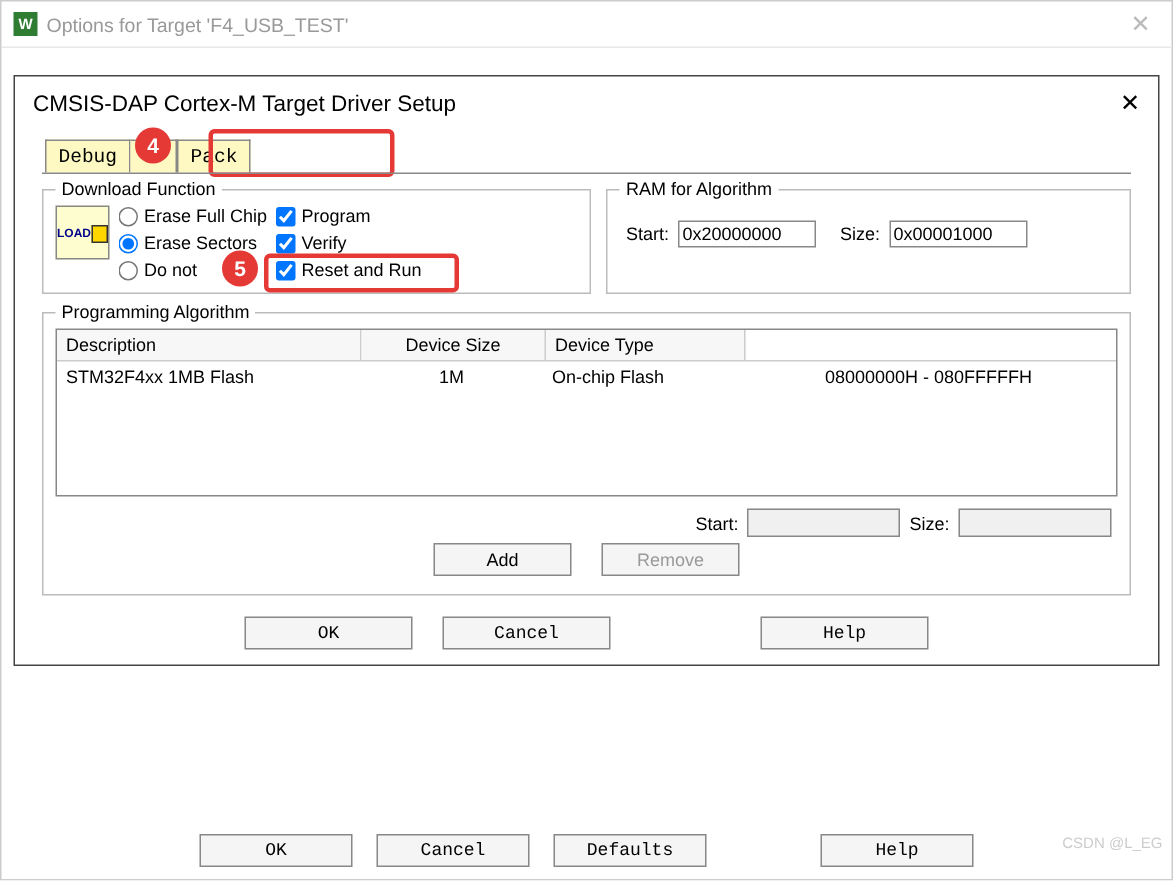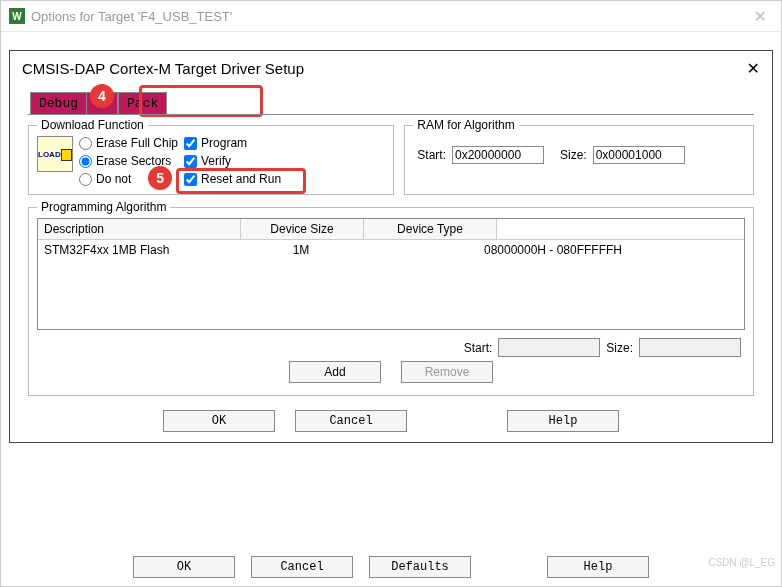--- a/index.html
+++ b/index.html
@@ -5,21 +5,21 @@
 html,body{margin:0;padding:0;font-family:Tahoma,Arial,sans-serif;font-size:12px;background:#fff;color:#000}
 .outer-window{width:782px;height:587px;border:1px solid #ccc;position:relative;box-sizing:border-box;background:#fff}
 .outer-title{height:30px;display:flex;align-items:center;padding:0 8px;border-bottom:1px solid #e8e8e8}
 .outer-title .icon{width:16px;height:16px;background:#2e7d32;display:inline-flex;align-items:center;justify-content:center;color:#fff;font-size:10px;font-weight:bold;margin-right:6px}
 .outer-title .title-text{color:#999;font-size:13px}
 .outer-title .close{margin-left:auto;color:#bbb;font-size:16px;padding:0 6px}
 .inner-dialog{border:1px solid #444;margin:18px 8px 8px 8px;background:#fff}
 .inner-dialog .inner-title{padding:8px 12px;font-size:15px;display:flex;align-items:center}
 .inner-dialog .inner-title .close{margin-left:auto;font-size:16px}
 .tabbar{display:flex;align-items:flex-end;margin:4px 0 0 20px;height:24px;font-family:"Courier New",monospace;font-size:13px}
-.tab{border:1px solid #888;border-bottom:none;padding:3px 8px;background:#be185d;margin-right:0;position:relative}
+.tab{border:1px solid #888;border-bottom:none;padding:3px 8px;background:#fef9c3;margin-right:0;position:relative}
 .tab.partial{border-left:none;border-right:1px solid #888;width:14px}
 .tab.active{background:#fff;z-index:2;border-bottom:1px solid #fff;margin-bottom:-1px}
 .redbox{border:3px solid #e53935;border-radius:4px;position:absolute;pointer-events:none}
 .badge{width:24px;height:24px;border-radius:50%;background:#e53935;color:#fff;display:flex;align-items:center;justify-content:center;font-weight:bold;position:absolute;font-size:14px}
 .panel-body{border-top:1px solid #888;margin:0 18px;padding:10px 0 0 0;position:relative}
 .groupbox{border:1px solid #bbb;position:relative;padding:10px 8px 8px 8px;margin-bottom:6px}
 .groupbox .legend{position:absolute;top:-8px;left:8px;background:#fff;padding:0 4px;font-size:12px}
 .row-top{display:flex;gap:10px}
 .download-func{flex:1;display:flex;gap:6px;align-items:flex-start}
 .load-icon{width:34px;height:34px;display:flex;flex-direction:row;align-items:center;justify-content:center;font-size:8px;font-weight:bold;color:#00008b;border:1px solid #888;background:#fdfdd0;letter-spacing:0}
@@ -30,21 +30,21 @@
 .ram-fields{display:flex;align-items:center;gap:6px;padding:10px 4px}
 .ram-fields input{width:86px;font-size:12px;padding:1px 2px;border:1px solid #888;background:#fff}
 .prog-algo{margin-top:6px}
 .table{border:1px solid #888;background:#fff;height:110px;overflow:hidden}
 .thead{display:flex;background:#fff;border-bottom:1px solid #ccc}
 .thead div{border-right:1px solid #ccc;padding:3px 6px;font-size:12px;background:#f7f7f7}
 .trow{display:flex}
 .trow div{padding:3px 6px;font-size:12px}
 .col-desc{width:190px}
 .col-size{width:110px;text-align:center}
-.col-type{width:120px;text-align:center}
+.col-type{width:120px;text-align:left}
 .col-addr{flex:1;text-align:center}
 .bottom-fields{display:flex;justify-content:flex-end;gap:6px;align-items:center;margin:8px 4px 4px 0}
 .bottom-fields input{width:96px;border:1px solid #888;background:#f0f0f0;padding:1px 2px}
 .btn{border:1px solid #888;background:#f5f5f5;padding:3px 0;width:90px;text-align:center;font-size:12px}
 .btn.disabled{color:#999}
 .addremove{display:flex;justify-content:center;gap:20px;margin:0 0 4px 0}
 .dialog-btns{display:flex;gap:20px;justify-content:center;margin:14px 0 10px 0}
 .dialog-btns .btn{width:110px;font-family:"Courier New",monospace}
 .dialog-btns .help{margin-left:80px}
 .outer-btns{position:absolute;bottom:8px;left:0;right:0;display:flex;gap:16px;justify-content:center;font-family:"Courier New",monospace}
@@ -135,20 +135,21 @@
         <span class="legend">Programming Algorithm</span>
         <div class="table">
           <div class="thead">
             <div class="col-desc">Description</div>
             <div class="col-size">Device Size</div>
             <div class="col-type">Device Type</div>
           </div>
           <div class="trow">
             <div class="col-desc">STM32F4xx 1MB Flash</div>
             <div class="col-size">1M</div>
+            <div class="col-type">On-chip Flash</div>
             <div class="col-addr">08000000H - 080FFFFFH</div>
           </div>
         </div>
         <div class="bottom-fields">
           <span>Start:</span>
           <input disabled="" value="" style="">
           <span>Size:</span>
           <input disabled="" value="" style="">
         </div>
         <div class="addremove">

